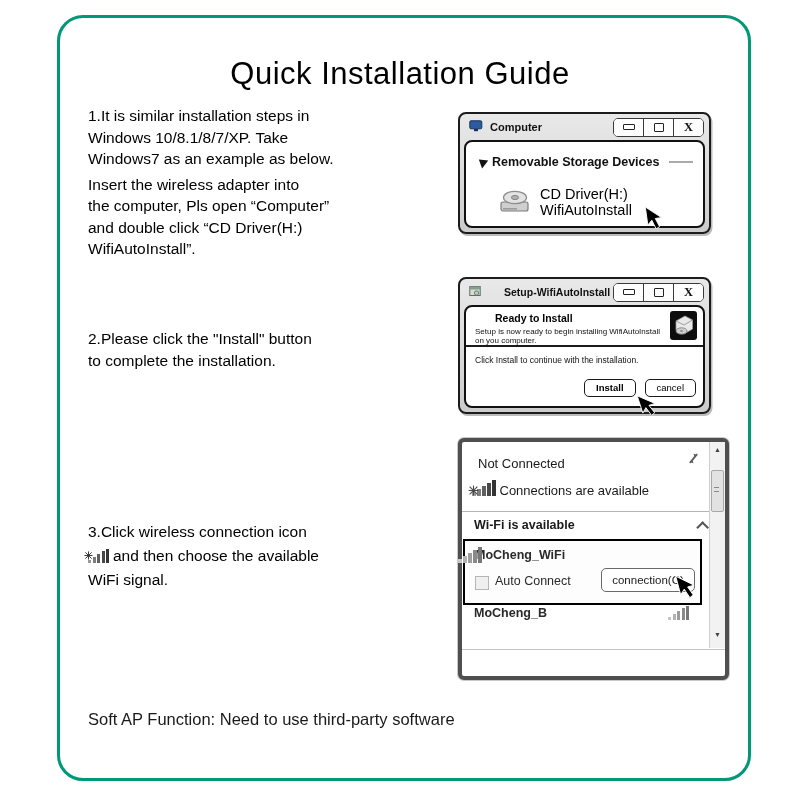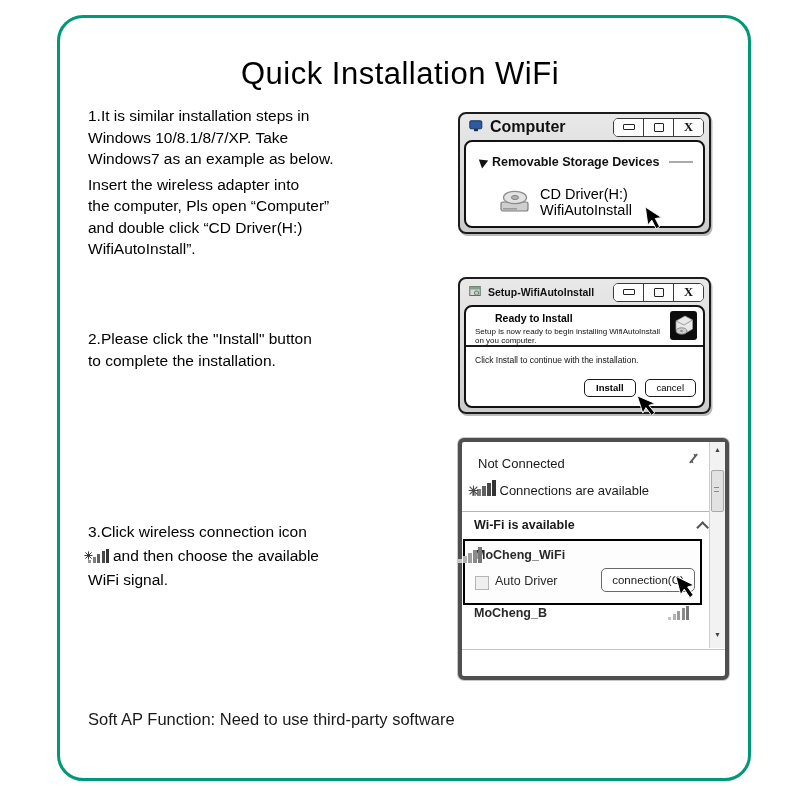--- a/index.html
+++ b/index.html
@@ -20,22 +20,22 @@
   .step-text { position:absolute; left:88px; font-size:15.5px; line-height:21.5px; color:#000; }
   .footer-text { position:absolute; left:88px; top:710px; font-size:16.5px; color:#1a1a1a; }
 
   
   .win {
     position:absolute; background:linear-gradient(#e9e9e9,#cccccc);
     border:2.5px solid #1c1c1c; border-radius:8px;
     box-shadow:1.5px 2px 0 rgba(60,60,60,.35);
   }
   .titlebar { position:absolute; top:0; left:0; right:0; height:26px; display:flex; align-items:center; padding:0 9px; gap:7px; }
-  .title-text { font-size:16px; font-weight:bold; color:#111; }
-  .title-text.small { font-size:10.5px; }
+  .title-text { font-size:11px; font-weight:bold; color:#111; }
+  .title-text.small { font-size:10.5px;margin-left:16px; }
   .winbtns {
     position:absolute; right:5px; top:3.5px; display:flex; height:17px;
     border:1.5px solid #3a3a3a; border-radius:5px; background:#fff; overflow:hidden;
   }
   .winbtn { width:29px; display:flex; align-items:center; justify-content:center; border-left:1.5px solid #3a3a3a; background:#fdfdfd; }
   .winbtn:first-child { border-left:none; }
   .glyph-min { width:10px; height:4px; border:1.3px solid #222; border-radius:1px; }
   .glyph-max { width:8px; height:7px; border:1.5px solid #222; border-radius:1px; }
   .glyph-close { font-family:"Liberation Serif", serif; font-size:12.5px; font-weight:bold; color:#111; line-height:1; }
   .wincontent { position:absolute; left:4px; right:4px; top:26px; bottom:4px; background:#fff; border:2px solid #111; border-radius:8px; }
@@ -125,21 +125,21 @@
   .star { position:absolute; left:-4px; bottom:-4px; }
   .inline-icon { display:inline-flex; vertical-align:-2px; margin-right:4px; position:relative; }
 
   .cursor { position:absolute; pointer-events:none; }
 </style>
 </head>
 <body>
 
 <div class="green-frame"></div>
 
-<div class="page-title">Quick Installation WiFi</div>
+<div class="page-title">Quick Installation Guide</div>
 
 <div class="step-text" style="top:105px;">
   <div>1.It is similar installation steps in</div>
   <div>Windows 10/8.1/8/7/XP.  Take</div>
   <div>Windows7 as an example as below.</div>
   <div style="margin-top:4px;">Insert the wireless adapter into</div>
   <div>the computer,  Pls open “Computer”</div>
   <div>and double click “CD Driver(H:)</div>
   <div>WifiAutoInstall”.</div>
 </div>
@@ -310,21 +310,21 @@
     <div class="sel-box">
       <span class="sel-name">MoCheng_WiFi</span>
       <span class="sel-bars bars">
           <i></i>
           <i></i>
           <i></i>
           <i></i>
           <i></i>
         </span>
       <span class="checkbox"></span>
-      <span class="auto-label">Auto Driver</span>
+      <span class="auto-label">Auto Connect</span>
       <button class="conn-btn">connection(C)</button>
     </div>
 
     <div class="net-row" style="top:164px;">
       <span class="net-name">MoCheng_B</span>
       <span class="net-bars bars sm">
           <i></i>
           <i></i>
           <i></i>
           <i></i>

